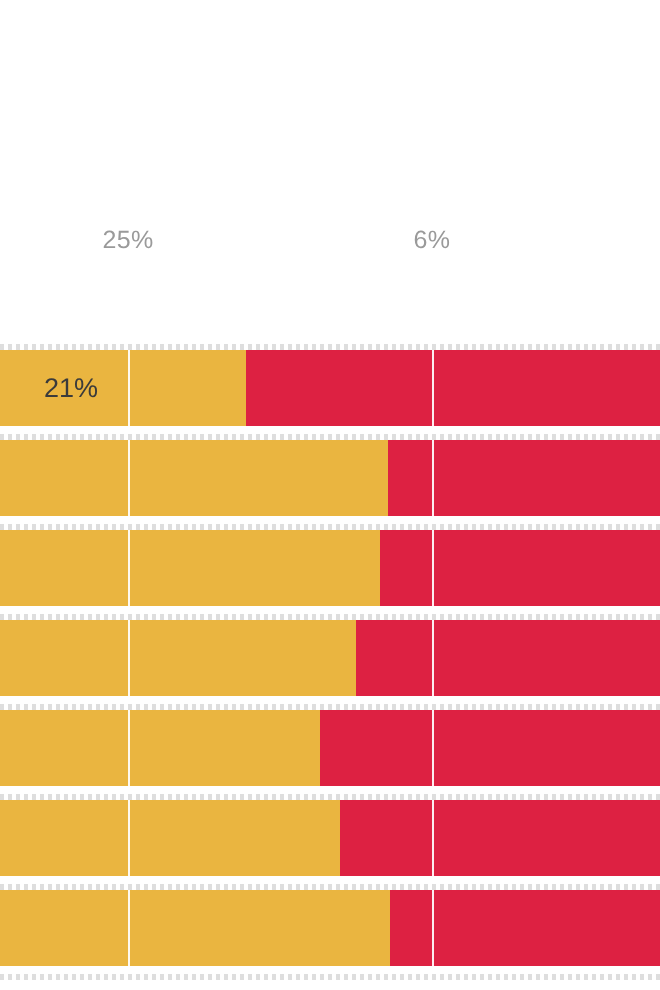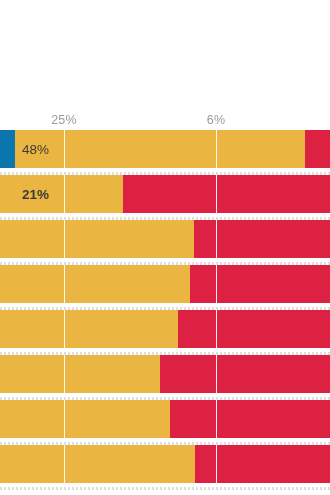--- a/index.html
+++ b/index.html
@@ -91,30 +91,24 @@
     opacity: 0.85;
   }
 </style>
 </head>
 <body>
 
 <div id="chart-root">
   <div class="plot" id="plot">
       <div class="axis-label" style="left: 64px; top: 113px; color: rgb(154, 154, 154);">25%</div>
       <div class="axis-label" style="left: 216px; top: 113px; color: rgb(154, 154, 154);">6%</div>
-      <div class="bar-row" style="top: 130px; height: 38px;">
-        <div class="seg" style="left: 0px; width: 15px; background: rgb(11, 117, 173);"></div>
-        <div class="seg" style="left: 15px; width: 290px; background: rgb(234, 181, 64);"></div>
-        <div class="seg" style="left: 305px; width: 25px; background: rgb(221, 33, 66);"></div>
-        <div class="bar-value-label" style="left: 22px; color: rgb(59, 59, 59);">48%</div>
-      </div>
       <div class="bar-row" style="top: 175px; height: 38px;">
         <div class="seg" style="left: 0px; width: 123px; background: rgb(234, 181, 64);"></div>
         <div class="seg" style="left: 123px; width: 207px; background: rgb(221, 33, 66);"></div>
-        <div class="bar-value-label" style="left: 22px; color: rgb(59, 59, 59); font-weight: bold;">21%</div>
+        <div class="bar-value-label" style="left: 22px; color: rgb(59, 59, 59);">21%</div>
       </div>
       <div class="bar-row" style="top: 220px; height: 38px;">
         <div class="seg" style="left: 0px; width: 194px; background: rgb(234, 181, 64);"></div>
         <div class="seg" style="left: 194px; width: 136px; background: rgb(221, 33, 66);"></div>
       </div>
       <div class="bar-row" style="top: 265px; height: 38px;">
         <div class="seg" style="left: 0px; width: 190px; background: rgb(234, 181, 64);"></div>
         <div class="seg" style="left: 190px; width: 140px; background: rgb(221, 33, 66);"></div>
       </div>
       <div class="bar-row" style="top: 310px; height: 38px;">

